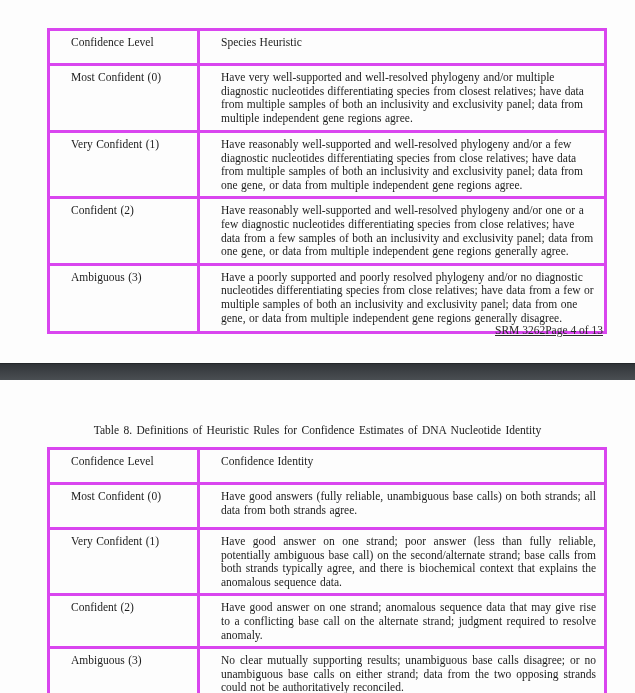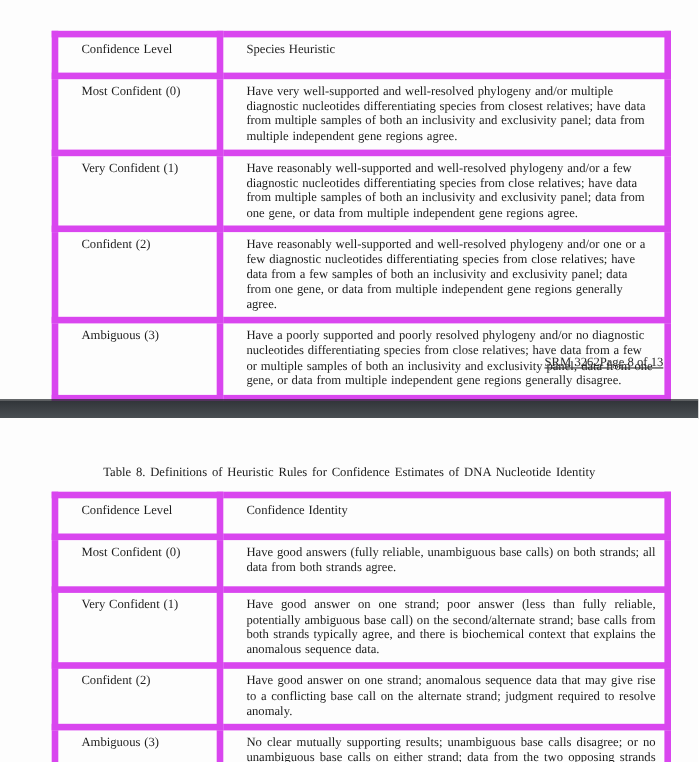--- a/index.html
+++ b/index.html
@@ -58,21 +58,21 @@
     background: #fdfdfd;
   }
   .page-4 table.rule-table { top: 28px; }
   .page-5 table.rule-table { top: 67px; }
 
   col.c1 { width: 150px; }
   col.c2 { width: 407px; }
 
   .rule-table th,
   .rule-table td {
-    border: 6px solid #d946ef;
+    border: 3px solid #d946ef;
     vertical-align: top;
     text-align: left;
     font-weight: normal;
     font-size: 11.5px;
     line-height: 13.6px;
     padding: 5px 8px 4px 21px;
     color: #1c1c1c;
     word-spacing: 0.6px;
   }
   .rule-table thead th { height: 23px; }
@@ -134,21 +134,21 @@
         </tr>
         <tr class="r3">
           <td>Ambiguous (3)</td>
           <td class="def">Have a poorly supported and poorly resolved phylogeny and/or no diagnostic nucleotides differentiating species from close relatives; have data from a few or multiple samples of both an inclusivity and exclusivity panel; data from one gene, or data from multiple independent gene regions generally disagree.</td>
         </tr>
       </tbody>
     </table>
 
     <div class="footer">
       <span>SRM 3262</span>
-      <span>Page 8 of 13</span>
+      <span>Page 4 of 13</span>
     </div>
   </section>
 
   <div class="separator"></div>
 
   <section class="page page-5">
     <p class="caption">Table 8. Definitions of Heuristic Rules for Confidence Estimates of DNA Nucleotide Identity</p>
 
     <table class="rule-table t2">
       <colgroup>

